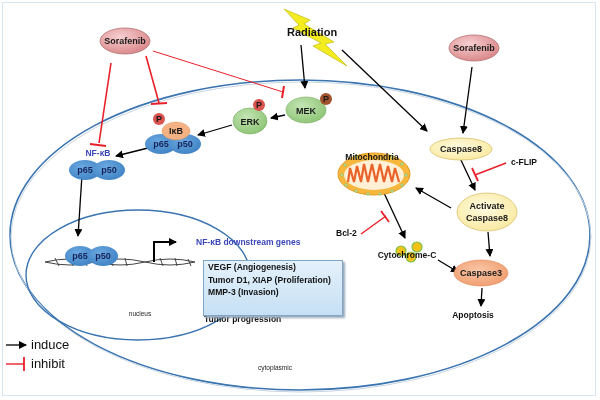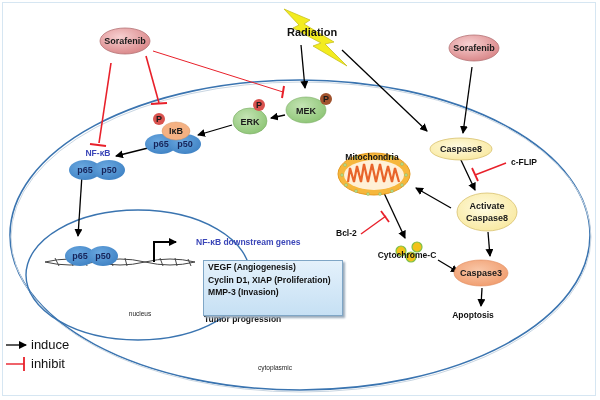--- a/index.html
+++ b/index.html
@@ -197,18 +197,18 @@
 
   <g>
     <line x1="6" y1="345" x2="26" y2="345" stroke="#000" stroke-width="1.3" marker-end="url(#arrowK)"></line>
     <line x1="6" y1="364" x2="24" y2="364" stroke="#e8202a" stroke-width="1.4"></line>
     <line x1="24" y1="357" x2="24" y2="371" stroke="#e8202a" stroke-width="1.8"></line>
   </g>
 </svg>
 
 <div class="genes-box">
   <div>VEGF (Angiogenesis)</div>
-  <div>Cyclin D1, XIAP (Proliferation)</div>
+  <div>Tumor D1, XIAP (Proliferation)</div>
   <div>MMP-3 (Invasion)</div>
 </div>
 
 <div class="abs legend-text" style="left:31px; top:337px;">induce</div>
 <div class="abs legend-text" style="left:31px; top:356px;">inhibit</div>
 
 </body></html>

